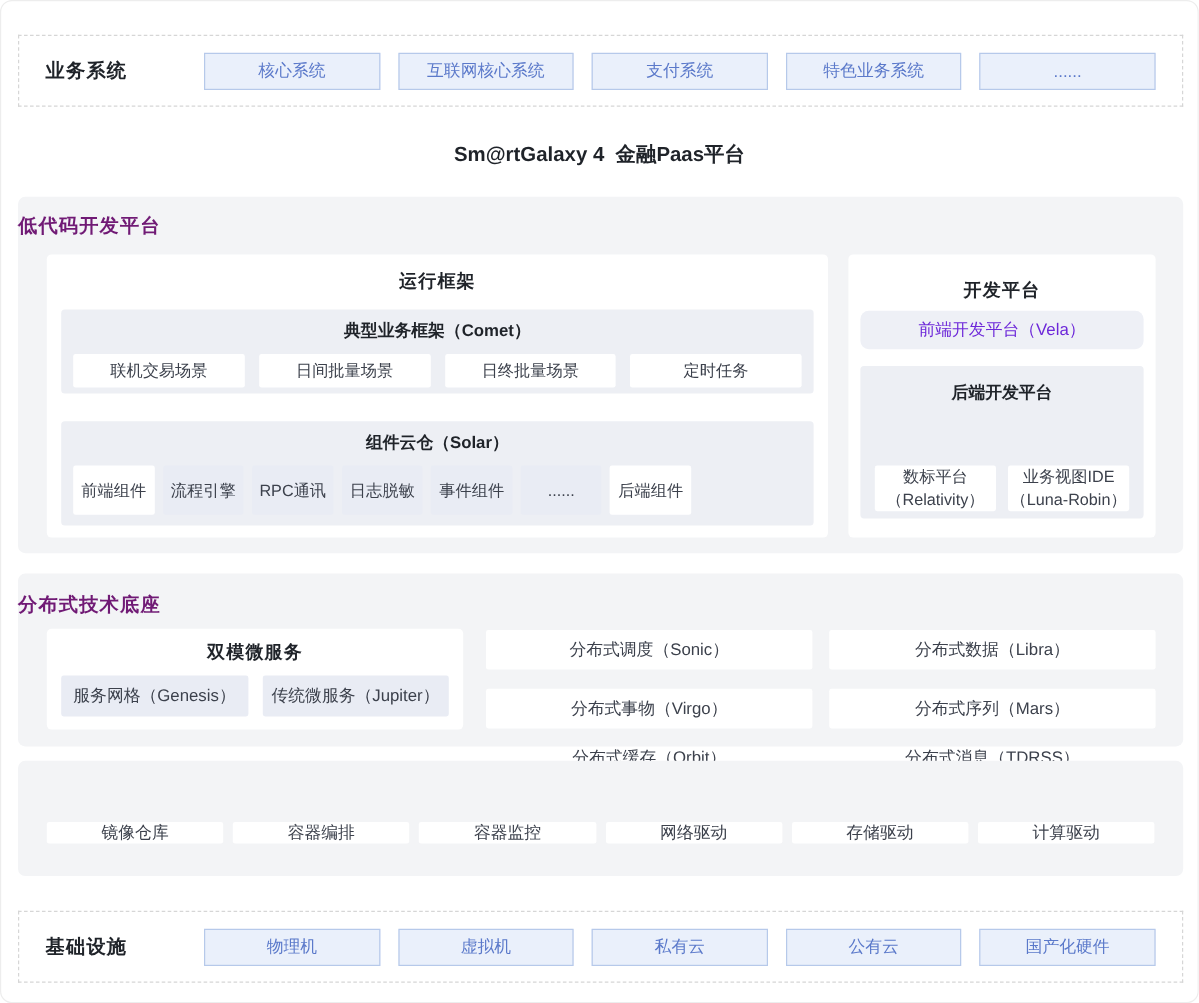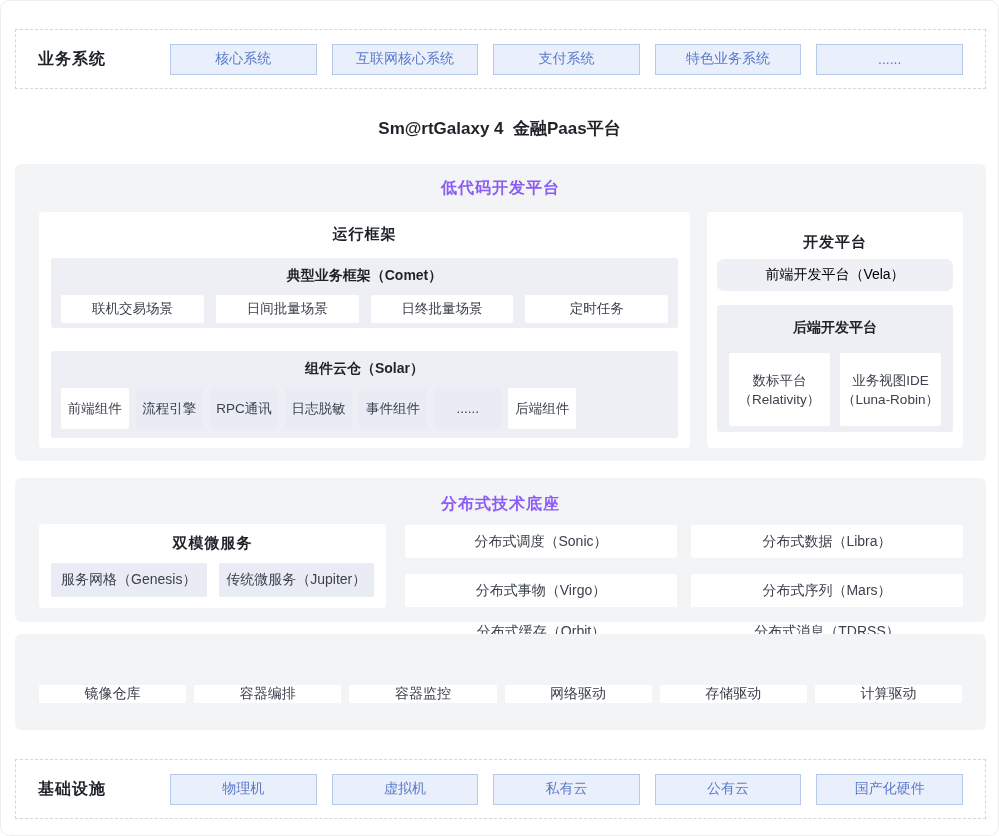--- a/index.html
+++ b/index.html
@@ -51,22 +51,21 @@
   }
 
   
   .panel {
     position: absolute; left: 14px; width: 971px;
     background: #f3f4f6;
     border-radius: 6px;
   }
   .panel-title {
     position: absolute; left: 0; width: 100%;
-    text-align: center;
-    font-size: 16px; font-weight: bold; color: #8b5cf6;
+    font-size: 16px; font-weight: bold; color: #701a75;
     letter-spacing: 1px;
   }
   .panel-lowcode  { top: 163px; height: 297px; }
   .panel-dist     { top: 477px; height: 144px; }
   .panel-containr { top: 633px; height:  96px; }
 
   .white-panel {
     position: absolute;
     background: #ffffff;
     border-radius: 4px;
@@ -105,24 +104,24 @@
   .comet-row { left: 10px; top: 37px; width: 607px; height: 28px; gap: 12px; }
   .comet-row .cell { flex: 1; }
 
   .solar-row { left: 10px; top: 37px; width: 515px; height: 41px; gap: 7px; }
   .solar-row .cell { flex: 1; }
 
   .vela-box {
     position: absolute; left: 10px; top: 47px; width: 236px; height: 32px;
     background: #eef0f6; border-radius: 7px;
     display: flex; align-items: center; justify-content: center;
-    font-size: 14px; color: #000000;
+    font-size: 14px; color: #6d28d9;
   }
   .backend-box { left: 10px; top: 93px; width: 236px; height: 127px; padding-left: 30px; }
-  .backend-row { left: 12px; top: 48px; width: 212px; height: 73px; gap: 10px; }
+  .backend-row { left: 12px; top: 48px; width: 212px; height: 73px; gap: 10px; align-items: flex-end; }
   .backend-row .cell { flex: 1; flex-direction: column; line-height: 19px; font-size: 13.5px; }
 
   
   .dual-panel { left: 24px; top: 46px; width: 347px; height: 84px; }
   .dual-row { left: 12px; top: 39px; width: 323px; height: 34px; gap: 12px; }
   .dual-row .cell { flex: 1; font-size: 14px; }
 
   .dist-grid {
     position: absolute; left: 390px; top: 47px; width: 558px; height: 82px;
     display: grid;

